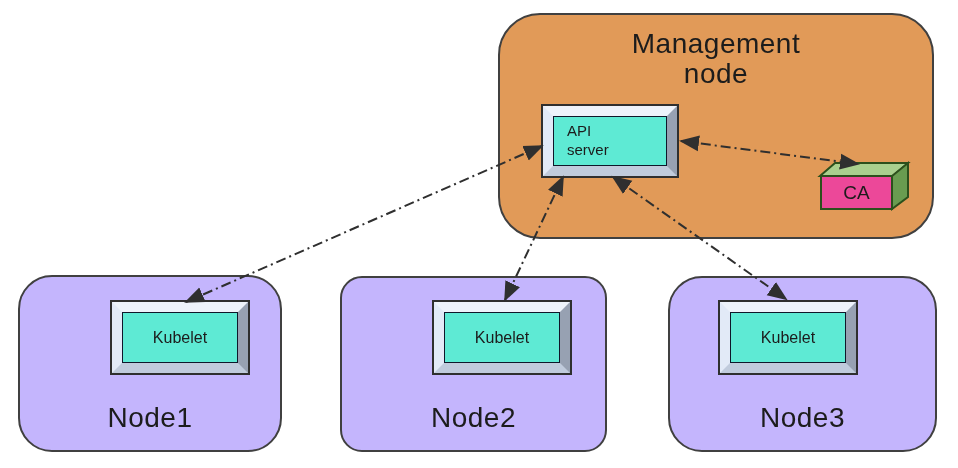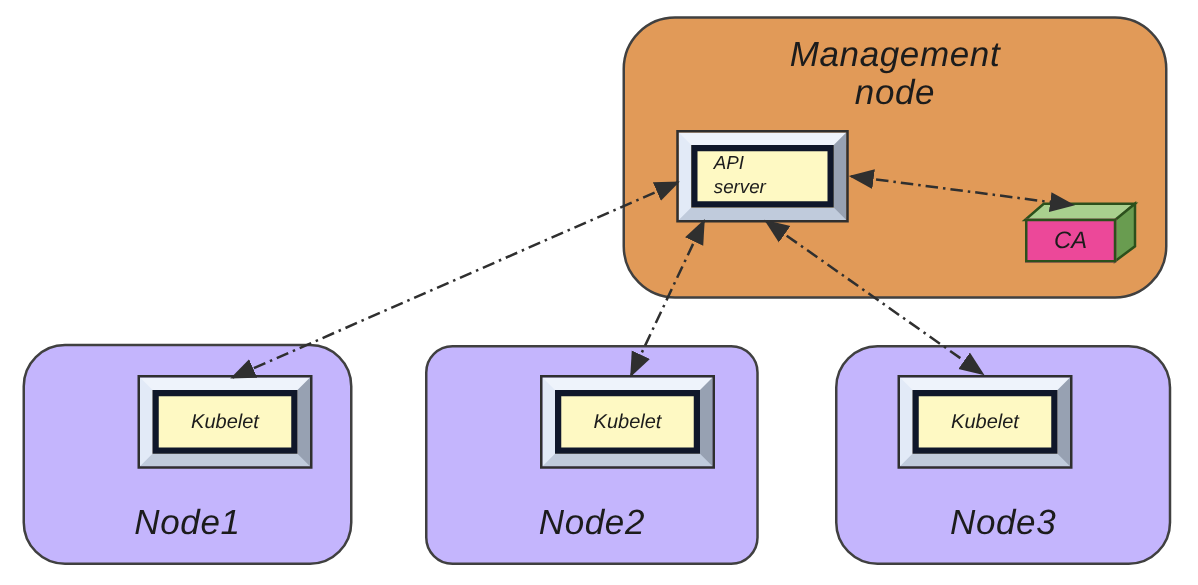--- a/index.html
+++ b/index.html
@@ -7,21 +7,20 @@
     padding: 0;
     background: #ffffff;
     font-family: "Liberation Sans", sans-serif;
   }
   .canvas {
     position: relative;
     width: 958px;
     height: 468px;
     background: #ffffff;
     overflow: hidden;
-    font-style: italic;
   }
 
   
   .round-node {
     position: absolute;
     box-sizing: border-box;
     border: 2px solid #404040;
     z-index: 1;
   }
   .mgmt-node {
@@ -66,22 +65,22 @@
     border-top-color:    #eef3fb;
     border-left-color:   #e2eaf7;
     border-right-color:  #97a1b2;
     border-bottom-color: #c0cbdc;
     outline: 2px solid #2f2f2f;
     z-index: 3;
   }
   .bevel-face {
     position: absolute;
     inset: 0;
-    background: #fef9c3;
-    border: 5px solid #0f172a;
+    background: #5eead4;
+    border: 1px solid #0f172a;
     display: flex;
     align-items: center;
     color: #1c1c1c;
   }
   .api-box { left: 543px; top: 106px; width: 134px; height: 70px; }
   .api-box .bevel-face {
     font-size: 15px;
     line-height: 1.25;
     padding-left: 13px;
     white-space: pre-line;

